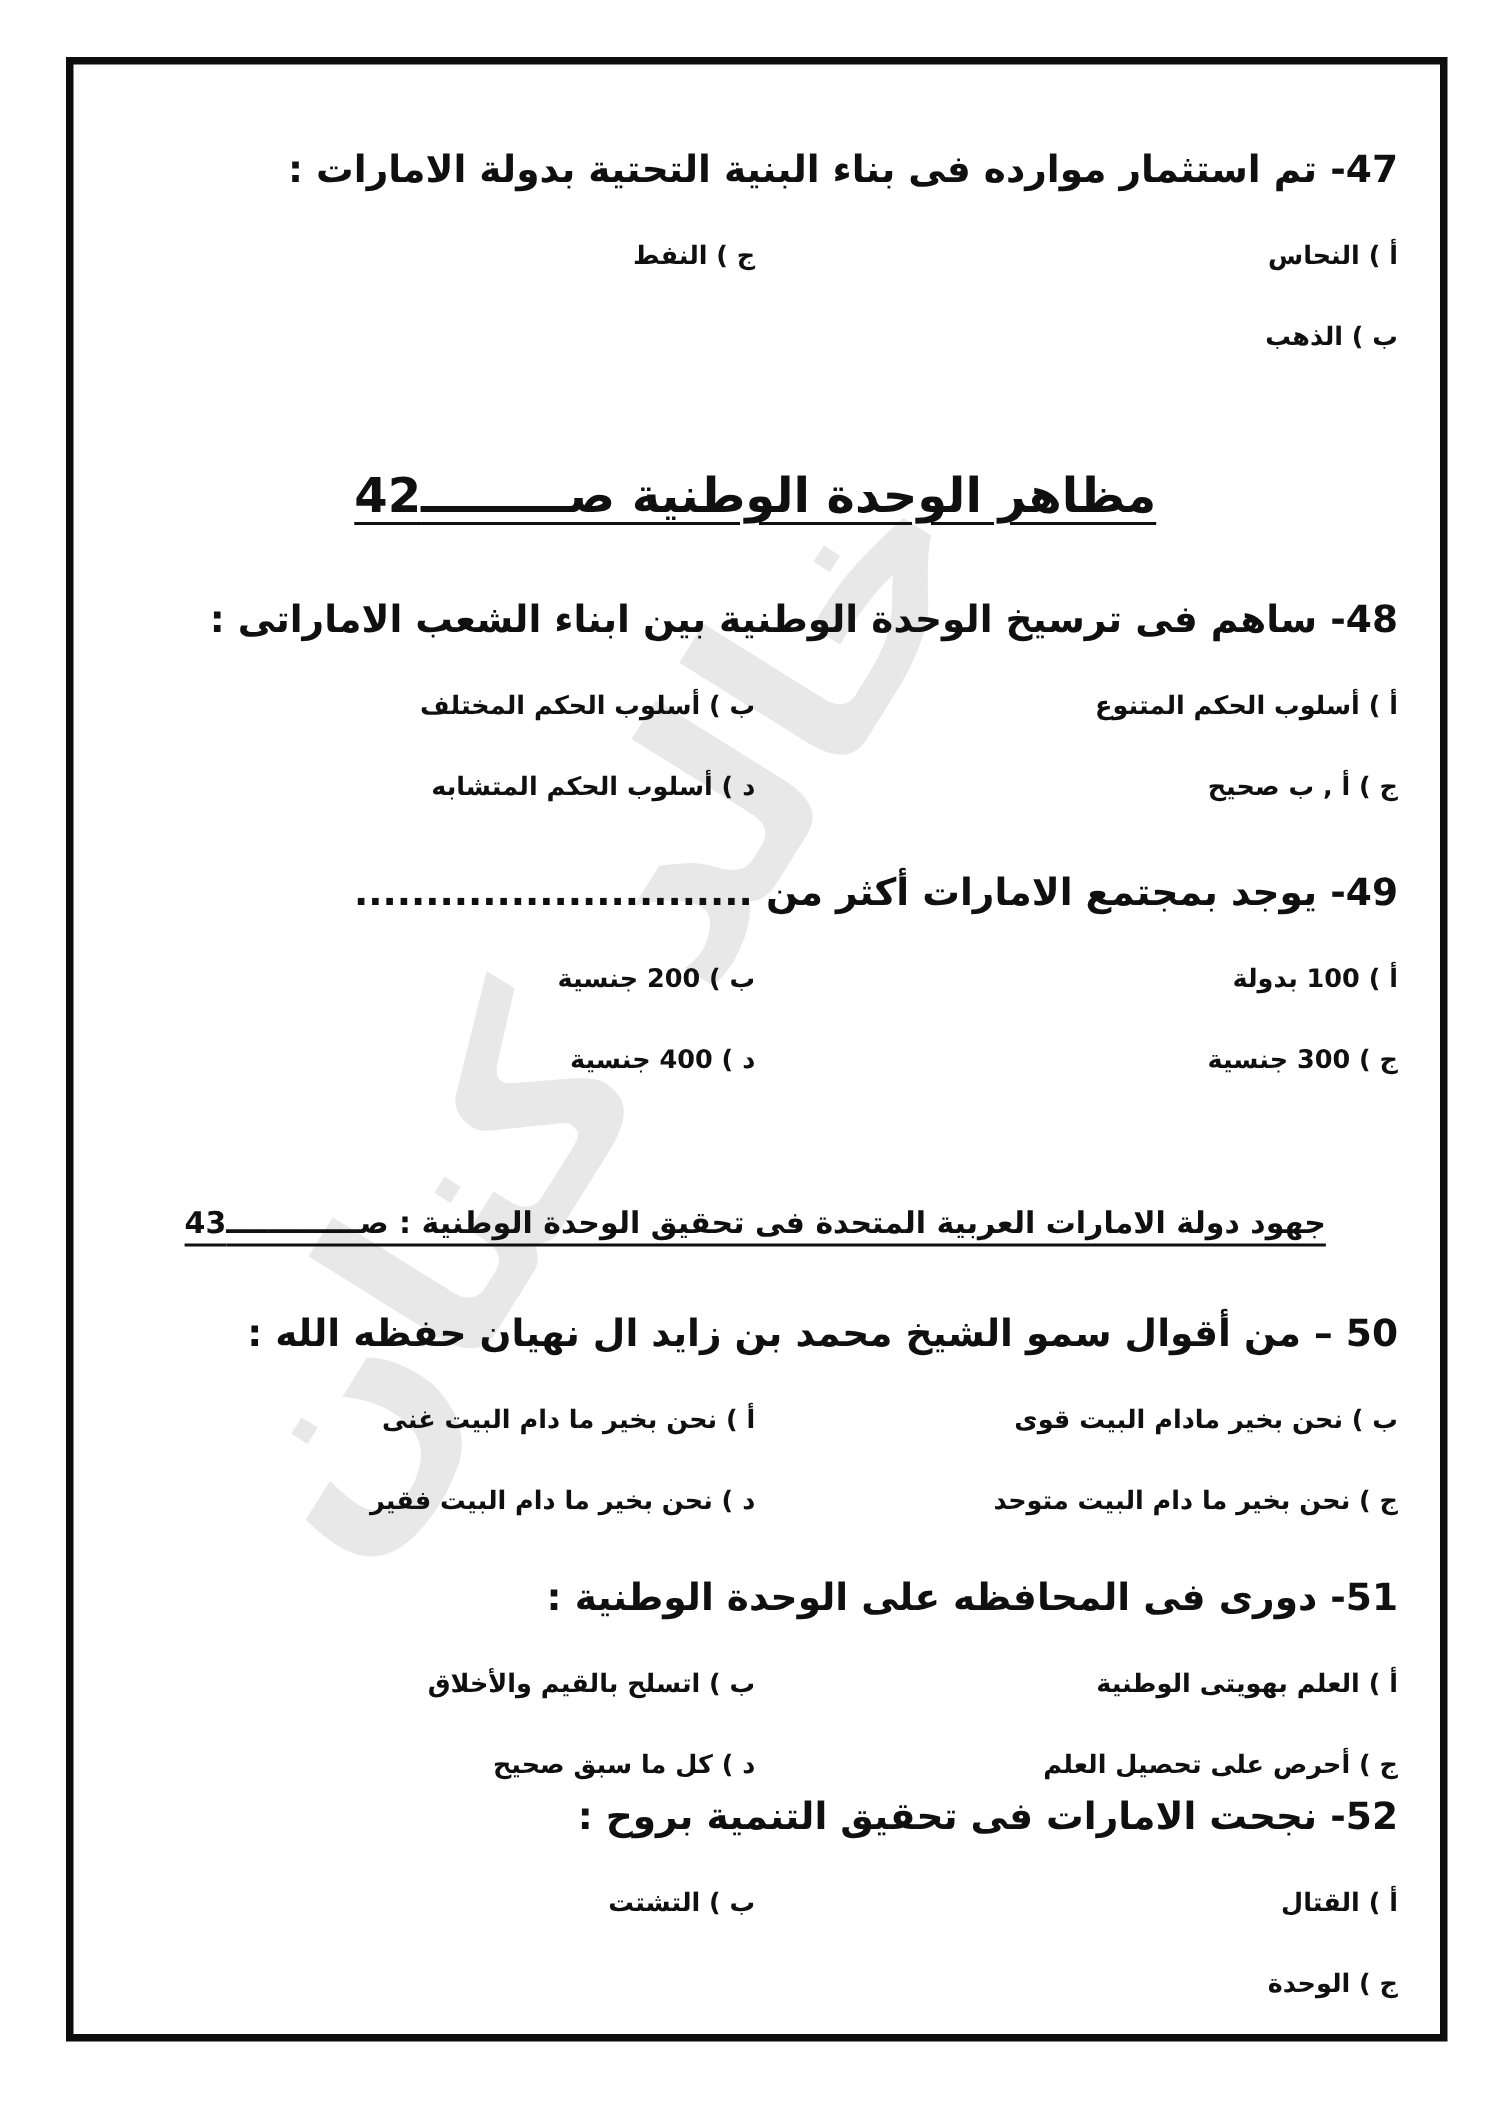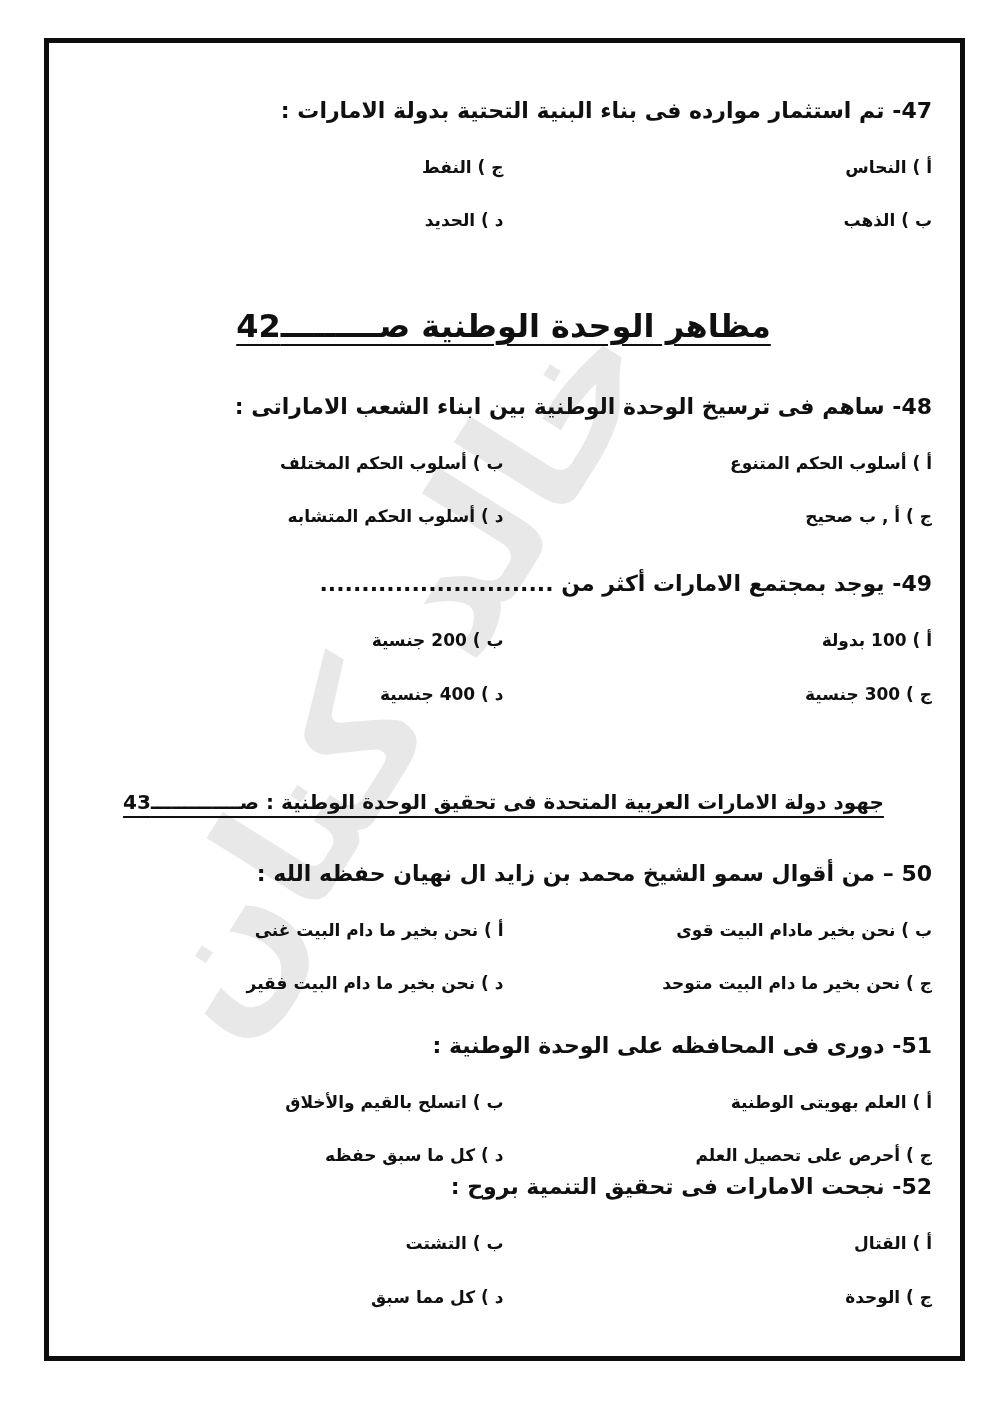--- a/index.html
+++ b/index.html
@@ -19,21 +19,21 @@
     position:absolute; top:48%; left:38%;
     transform:translate(-50%,-50%) rotate(-58deg);
     font-size:175px; font-weight:bold;
     color:#b9b9b9; opacity:.32;
     white-space:nowrap; pointer-events:none; z-index:0;
     letter-spacing:8px;
   }
   .content{ position:relative; z-index:1; }
 
   .question{
-    font-size:22px; font-weight:bold; line-height:1.45;
+    font-size:25px; font-weight:bold; line-height:1.45;
   }
   .options{
     display:grid; grid-template-columns:1fr 1fr;
     row-gap:33px; margin-top:30px; margin-bottom:6px;
     font-size:17px; font-weight:bold; line-height:1.2;
   }
   .opt{ display:block; padding-left:8px; }
 
   .heading{
     text-align:center; font-size:32px; font-weight:bold;
@@ -59,21 +59,20 @@
   <div class="watermark">خالد كنان</div>
 
   <div class="content">
 
     <section>
       <p class="question q47">47- تم استثمار موارده فى بناء البنية التحتية بدولة الامارات  :</p>
       <div class="options">
         <span class="opt">أ ) النحاس</span>
         <span class="opt">ج ) النفط</span>
         <span class="opt">ب ) الذهب</span>
-        <span class="opt">د ) الحديد</span>
       </div>
     </section>
 
     <h2 class="heading h42">مظاهر الوحدة الوطنية صـــــــــ42</h2>
 
     <section>
       <p class="question q48">48- ساهم فى ترسيخ الوحدة الوطنية بين ابناء الشعب الاماراتى :</p>
       <div class="options">
         <span class="opt">أ ) أسلوب الحكم المتنوع</span>
         <span class="opt">ب ) أسلوب الحكم المختلف</span>
@@ -103,28 +102,27 @@
         <span class="opt">د ) نحن بخير ما دام البيت فقير</span>
       </div>
     </section>
 
     <section>
       <p class="question q51">51- دورى فى المحافظه على الوحدة الوطنية :</p>
       <div class="options">
         <span class="opt">أ ) العلم بهويتى الوطنية</span>
         <span class="opt">ب ) اتسلح بالقيم والأخلاق</span>
         <span class="opt">ج ) أحرص على تحصيل العلم</span>
-        <span class="opt">د ) كل ما سبق حفظه</span>
+        <span class="opt">د ) كل ما سبق صحيح</span>
       </div>
     </section>
 
     <section>
       <p class="question q52">52- نجحت الامارات فى تحقيق التنمية بروح :</p>
       <div class="options">
         <span class="opt">أ ) القتال</span>
         <span class="opt">ب ) التشتت</span>
         <span class="opt">ج ) الوحدة</span>
-        <span class="opt">د ) كل مما سبق</span>
       </div>
     </section>
 
   </div>
 </div>
 
 </body></html>

